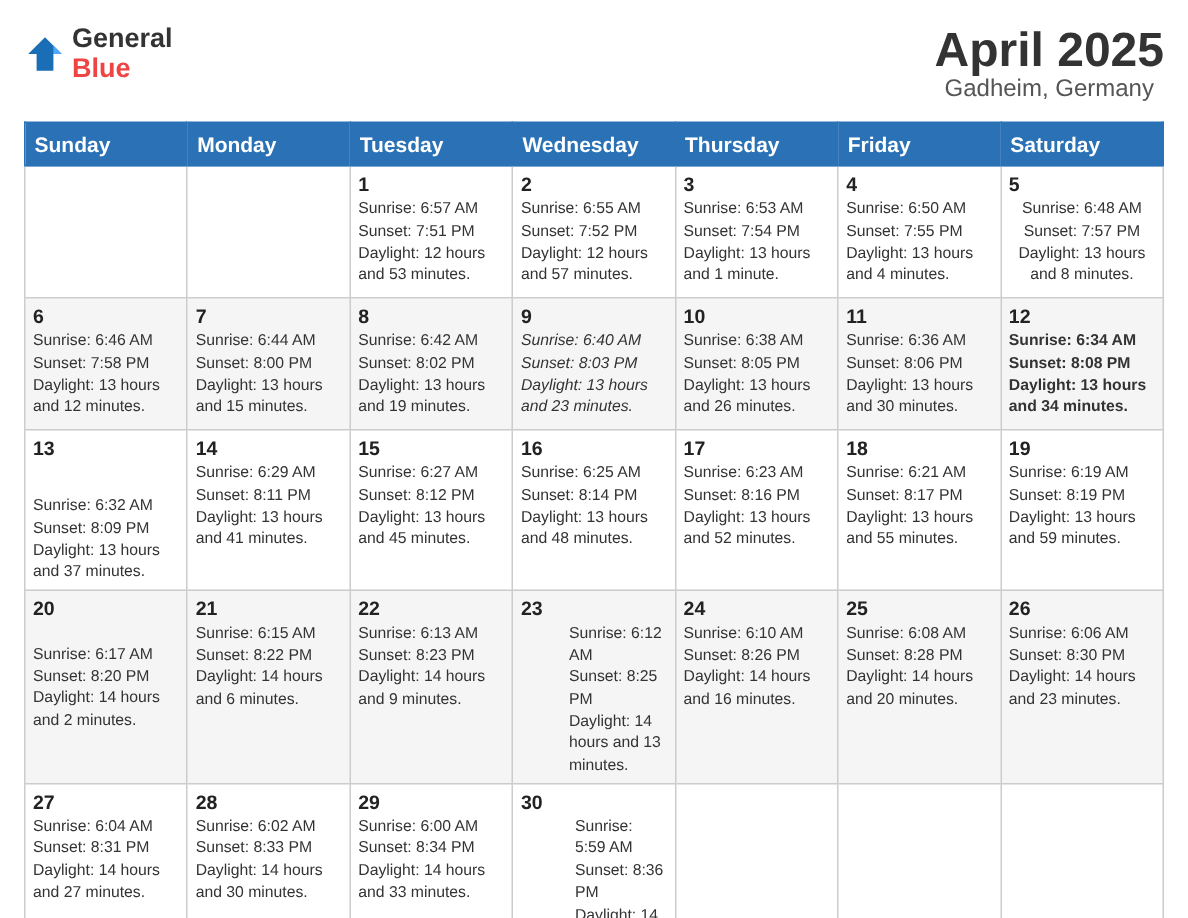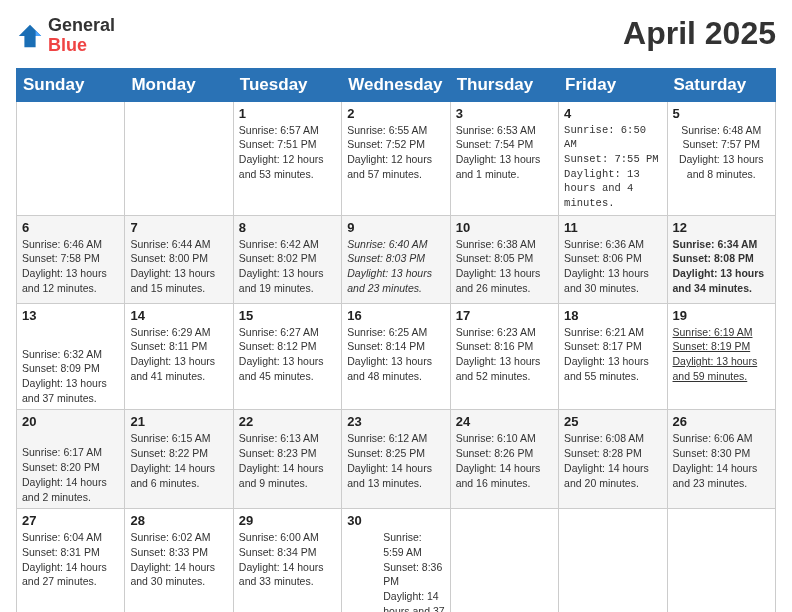--- a/index.html
+++ b/index.html
@@ -49,21 +49,21 @@
       width: 100%;
       border-collapse: collapse;
       border: 1px solid #ccc;
       font-size: 11px;
     }
     .calendar th {
       background-color: #2a72b5;
       color: #fff;
       text-align: left;
       padding: 6px 6px;
-      font-size: 17px;
+      font-size: 14px;
       font-weight: bold;
       border: 1px solid #2a72b5;
     }
     .calendar td {
       border: 1px solid #ccc;
       vertical-align: top;
       padding: 4px 5px;
       width: calc(100% / 7);
       min-height: 80px;
       height: 88px;
@@ -98,20 +98,21 @@
       <polygon points="20,4 36,20 28,20 28,36 12,36 12,20 4,20" fill="#1a6eb5"></polygon>
       <polygon points="28,20 36,20 28,12" fill="#4da6ff"></polygon>
     </svg>
     <div class="logo-text">
       <span class="logo-general">General</span><br>
       <span class="logo-blue">Blue</span>
     </div>
   </div>
   <div class="title-area">
     <div class="month-title">April 2025</div>
+    <div class="location-title">Gadheim, Germany</div>
   </div>
 </div>
 
 <table class="calendar">
   <thead>
     <tr>
     <th>Sunday</th>
         <th>Monday</th>
         <th>Tuesday</th>
         <th>Wednesday</th>
@@ -137,21 +138,21 @@
 Daylight: 12 hours and 57 minutes.</div>
         </td>
         <td>
           <div class="day-number">3</div>
           <div class="day-info" style="white-space: pre-line;">Sunrise: 6:53 AM
 Sunset: 7:54 PM
 Daylight: 13 hours and 1 minute.</div>
         </td>
         <td>
           <div class="day-number">4</div>
-          <div class="day-info" style="white-space: pre-line; font-family: Liberation Mono, monospace;">Sunrise: 6:50 AM
+          <div class="day-info" style="white-space: pre-line;">Sunrise: 6:50 AM
 Sunset: 7:55 PM
 Daylight: 13 hours and 4 minutes.</div>
         </td>
         <td>
           <div class="day-number">5</div>
           <div class="day-info" style="white-space: pre-line; text-align: center;">Sunrise: 6:48 AM
 Sunset: 7:57 PM
 Daylight: 13 hours and 8 minutes.</div>
         </td>
       </tr>
@@ -231,21 +232,21 @@
 Daylight: 13 hours and 52 minutes.</div>
         </td>
         <td>
           <div class="day-number">18</div>
           <div class="day-info" style="white-space: pre-line;">Sunrise: 6:21 AM
 Sunset: 8:17 PM
 Daylight: 13 hours and 55 minutes.</div>
         </td>
         <td>
           <div class="day-number">19</div>
-          <div class="day-info" style="white-space: pre-line; text-decoration: underline;">Sunrise: 6:19 AM
+          <div class="day-info" style="white-space: pre-line;">Sunrise: 6:19 AM
 Sunset: 8:19 PM
 Daylight: 13 hours and 59 minutes.</div>
         </td>
       </tr>
       <tr class="row-shaded">
         <td>
           <div class="day-number">20</div>
           <div class="day-info" style="white-space: pre-line; margin-top: 16px;">Sunrise: 6:17 AM
 Sunset: 8:20 PM
 Daylight: 14 hours and 2 minutes.</div>
@@ -257,21 +258,21 @@
 Daylight: 14 hours and 6 minutes.</div>
         </td>
         <td>
           <div class="day-number">22</div>
           <div class="day-info" style="white-space: pre-line;">Sunrise: 6:13 AM
 Sunset: 8:23 PM
 Daylight: 14 hours and 9 minutes.</div>
         </td>
         <td>
           <div class="day-number">23</div>
-          <div class="day-info" style="white-space: pre-line;">Sunrise: 6:12 AM
+          <div class="day-info" style="white-space: pre-line; margin-left: 32px;">Sunrise: 6:12 AM
 Sunset: 8:25 PM
 Daylight: 14 hours and 13 minutes.</div>
         </td>
         <td>
           <div class="day-number">24</div>
           <div class="day-info" style="white-space: pre-line;">Sunrise: 6:10 AM
 Sunset: 8:26 PM
 Daylight: 14 hours and 16 minutes.</div>
         </td>
         <td>

